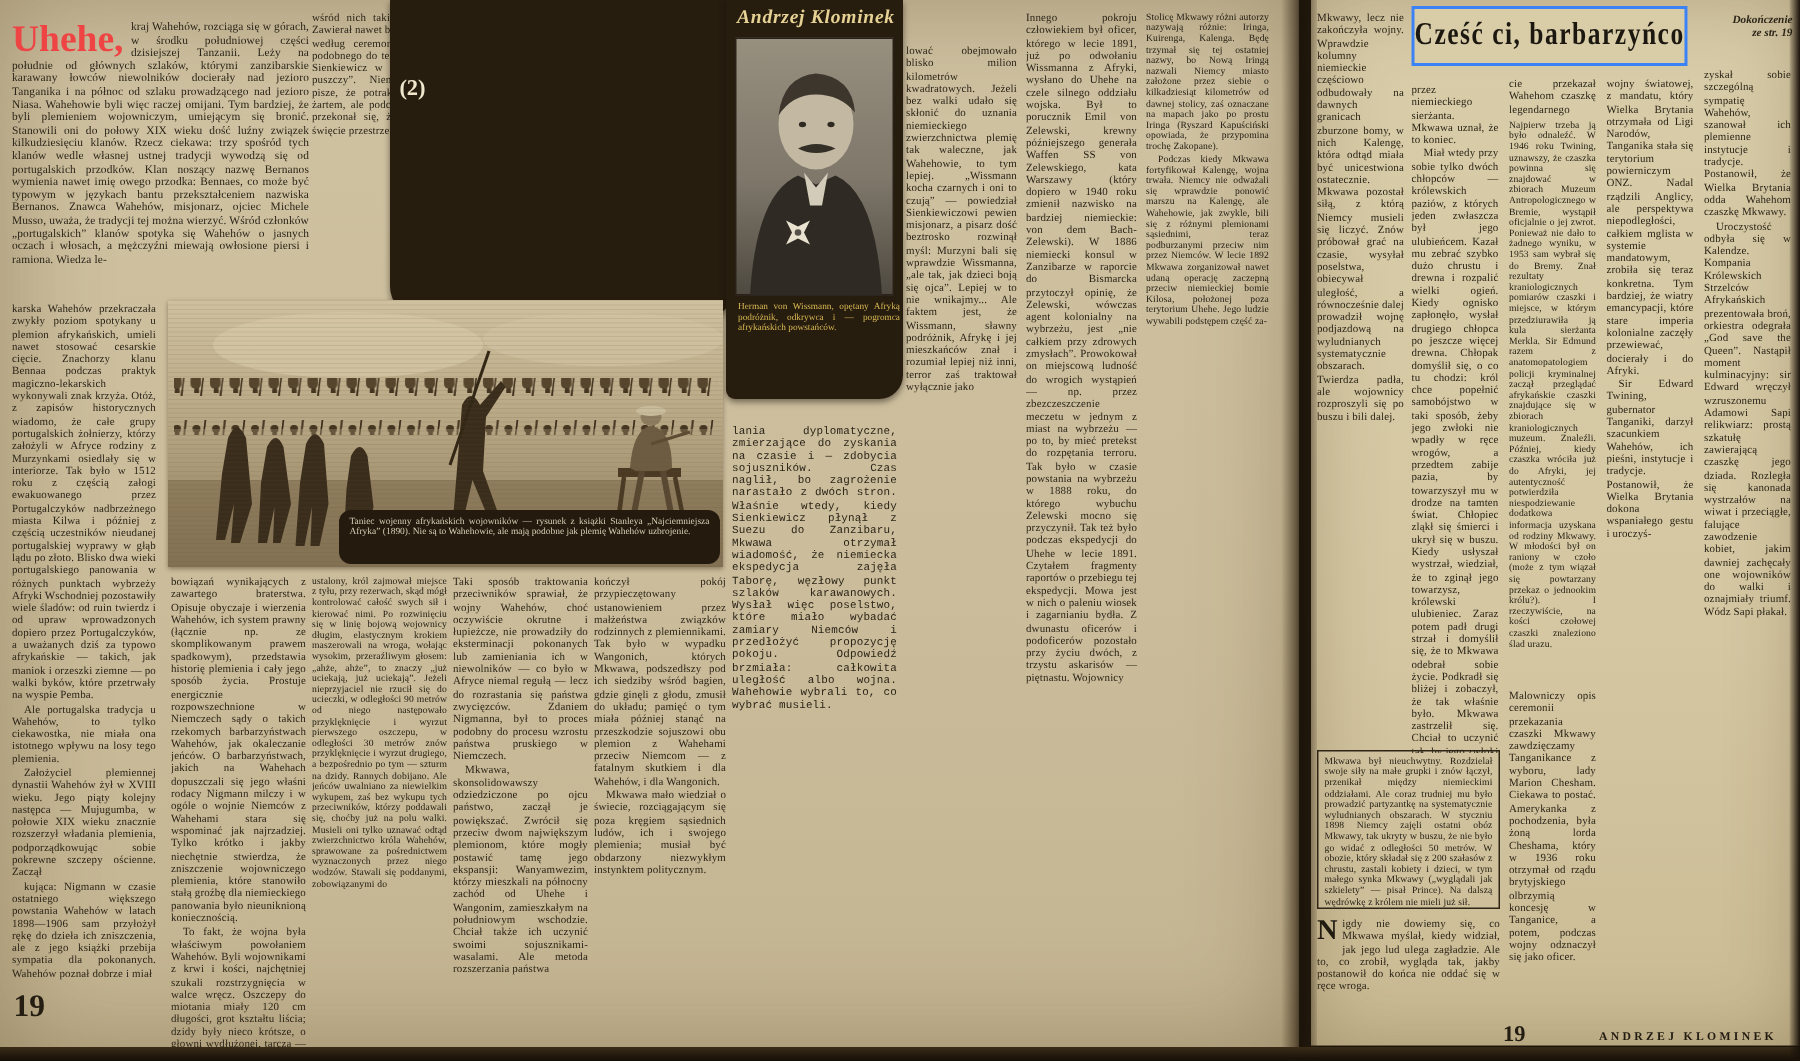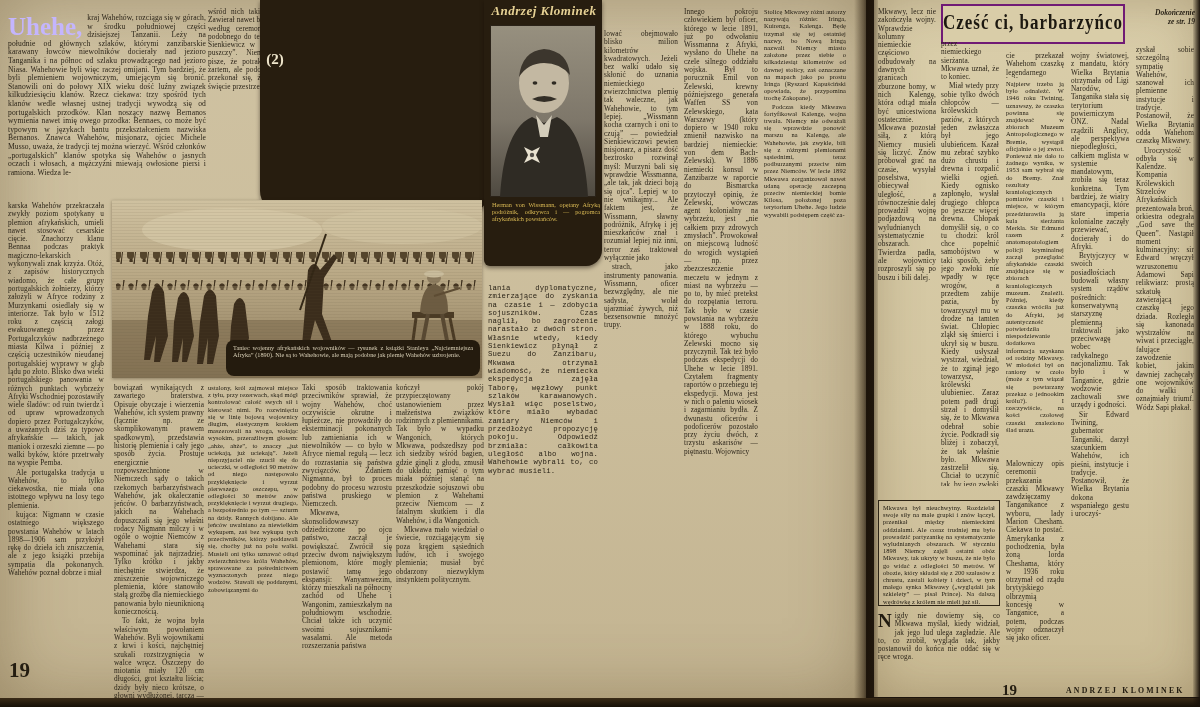--- a/index.html
+++ b/index.html
@@ -15,21 +15,21 @@
   .gutter{left:854px;top:0;width:24px;height:707px;
     background:linear-gradient(90deg,rgba(60,45,25,0) 0%,rgba(44,31,15,.55) 40%,rgba(28,19,9,.75) 55%,rgba(70,52,28,.15) 100%);}
   .edge-bottom{left:0;top:698px;width:1200px;height:9px;background:linear-gradient(180deg,#3a2b17,#161008);}
   .edge-right{left:1193px;top:0;width:7px;height:707px;background:linear-gradient(90deg,rgba(30,20,10,.1),#1a120a);}
 
   .colbox{position:absolute;overflow:hidden;text-align:justify;color:#2b2418;
     font-size:7.3px;line-height:8.3px;letter-spacing:.1px;}
   .colbox p{margin:0 0 1px 0;text-indent:8px;}
   .colbox p:first-child{text-indent:0;}
   .fine{font-size:6.4px;line-height:7.2px;color:#1f1a10;}
-  .introword{float:left;font-size:25px;line-height:22px;font-weight:700;color:#c4b5fd;
+  .introword{float:left;font-size:25px;line-height:22px;font-weight:700;color:#ef4444;
     margin:2px 5px 0 0;letter-spacing:0;}
   .intro{font-size:7.6px;line-height:8.6px;}
 
   .headframe{left:260px;top:0;width:228px;height:211px;background:#271d0f;
     border-radius:0 0 16px 20px;box-shadow:0 2px 4px rgba(20,12,5,.5);}
   .headpanel{left:289px;top:6px;width:195px;height:199px;border-radius:10px;
     background:linear-gradient(115deg,#dcc794 0%,#c9b582 30%,#8c8a63 62%,#4c573f 88%,#39452f 100%);}
   .hl{position:absolute;width:100%;text-align:center;font-weight:700;color:#17150c;
     font-size:34px;transform:scale(.96,1.32);letter-spacing:-.5px;}
   .hl1{top:22px;} .hl2{top:88px;font-size:33px;}
@@ -43,21 +43,21 @@
   .portcap{left:489px;top:201px;width:108px;color:#d9b954;font-size:6.2px;line-height:7px;
     text-align:justify;padding:0 3px;}
 
   .engraving{left:112px;top:200px;width:370px;height:178px;overflow:hidden;
     box-shadow:0 1px 3px rgba(40,25,10,.4);}
   .capband{left:226px;top:340px;width:254px;height:36px;background:#241b0e;border-radius:8px;
     color:#d8cfb6;font-size:6.3px;line-height:7.4px;padding:4px 7px;box-sizing:border-box;text-align:justify;}
 
   .pgnum{font-weight:700;color:#241d11;font-size:21px;}
   .rp-header{left:941px;top:4px;width:184px;height:40px;background:#d9cda8;
-    border:2px solid #701a75;box-sizing:border-box;text-align:center;}
+    border:2px solid #3b82f6;box-sizing:border-box;text-align:center;}
   .rp-header span{display:inline-block;margin-top:7px;font-weight:700;font-size:17px;
     letter-spacing:1px;color:#1c1810;transform:scale(1,1.25);white-space:nowrap;}
   .note{left:1129px;top:8px;width:66px;text-align:right;font-style:italic;font-size:7.5px;
     line-height:9px;color:#2b2418;font-weight:700;}
   .inset{left:878px;top:500px;width:122px;height:106px;border:1.5px solid #2e2516;
     box-sizing:border-box;padding:3px 4px;background:rgba(210,196,160,.35);}
   .dropcap{float:left;font-size:19px;line-height:16px;font-weight:700;margin:1px 3px 0 0;color:#211b10;}
   .sig{left:1066px;top:686px;width:130px;font-weight:700;font-size:7.8px;letter-spacing:2.2px;
     color:#211b10;white-space:nowrap;}
 </style>
@@ -69,20 +69,21 @@
   <div class="abs paper-left"></div>
   <div class="abs paper-right"></div>
 
   <div class="colbox intro" style="left:8px;top:14px;width:198px;height:186px;">
     <span class="introword">Uhehe,</span><span>kraj Wahehów, rozciąga się w górach, w środku południowej części dzisiejszej Tanzanii. Leży na południe od głównych szlaków, którymi zanzibarskie karawany łowców niewolników docierały nad jezioro Tanganika i na północ od szlaku prowadzącego nad jezioro Niasa. Wahehowie byli więc raczej omijani. Tym bardziej, że byli plemieniem wojowniczym, umiejącym się bronić. Stanowili oni do połowy XIX wieku dość luźny związek kilkudziesięciu klanów. Rzecz ciekawa: trzy spośród tych klanów wedle własnej ustnej tradycji wywodzą się od portugalskich przodków. Klan noszący nazwę Bernanos wymienia nawet imię owego przodka: Bennaes, co może być typowym w językach bantu przekształceniem nazwiska Bernanos. Znawca Wahehów, misjonarz, ojciec Michele Musso, uważa, że tradycji tej można wierzyć. Wśród członków „portugalskich” klanów spotyka się Wahehów o jasnych oczach i włosach, a mężczyźni miewają owłosione piersi i ramiona. Wiedza le-</span>
   </div>
 
   <div class="colbox" style="left:8px;top:202px;width:96px;height:458px;">
       <p>karska Wahehów przekraczała zwykły poziom spotykany u plemion afrykańskich, umieli nawet stosować cesarskie cięcie. Znachorzy klanu Bennaa podczas praktyk magiczno-lekarskich wykonywali znak krzyża. Otóż, z zapisów historycznych wiadomo, że całe grupy portugalskich żołnierzy, którzy założyli w Afryce rodziny z Murzynkami osiedlały się w interiorze. Tak było w 1512 roku z częścią załogi ewakuowanego przez Portugalczyków nadbrzeżnego miasta Kilwa i później z częścią uczestników nieudanej portugalskiej wyprawy w głąb lądu po złoto. Blisko dwa wieki portugalskiego panowania w różnych punktach wybrzeży Afryki Wschodniej pozostawiły wiele śladów: od ruin twierdz i od upraw wprowadzonych dopiero przez Portugalczyków, a uważanych dziś za typowo afrykańskie — takich, jak maniok i orzeszki ziemne — po walki byków, które przetrwały na wyspie Pemba.</p>
       <p>Ale portugalska tradycja u Wahehów, to tylko ciekawostka, nie miała ona istotnego wpływu na losy tego plemienia.</p>
+      <p>Założyciel plemiennej dynastii Wahehów żył w XVIII wieku. Jego piąty kolejny następca — Mujugumba, w połowie XIX wieku znacznie rozszerzył władania plemienia, podporządkowując sobie pokrewne szczepy ościenne. Zaczął</p>
       <p>kująca: Nigmann w czasie ostatniego większego powstania Wahehów w latach 1898—1906 sam przyłożył rękę do dzieła ich zniszczenia, ale z jego książki przebija sympatia dla pokonanych. Wahehów poznał dobrze i miał</p>
     </div>
   <div class="abs pgnum" style="left:9px;top:658px;">19</div>
 
   <div class="colbox" style="left:208px;top:8px;width:96px;height:190px;">
       <p>wśród nich takich przyjaciół. Zawierał nawet braterstwo krwi według ceremoniału zupełnie podobnego do tego, jaki opisał Sienkiewicz w „Pustyni i w puszczy”. Niemiecki oficer pisze, że potraktował to pół żartem, ale podczas powstania przekonał się, że Wahehowie święcie przestrzegają zo-</p>
     </div>
 
   <div class="abs headframe"></div>
   <div class="abs badge2">(2)</div>
@@ -174,21 +175,20 @@
     </div>
   <div class="colbox" style="left:396px;top:384px;width:88px;height:318px;">
       <p>kończył pokój przypieczętowany ustanowieniem przez małżeństwa związków rodzinnych z plemiennikami. Tak było w wypadku Wangonich, których Mkwawa, podszedłszy pod ich siedziby wśród bagien, gdzie ginęli z głodu, zmusił do układu; pamięć o tym miała później stanąć na przeszkodzie sojuszowi obu plemion z Wahehami przeciw Niemcom — z fatalnym skutkiem i dla Wahehów, i dla Wangonich.</p>
       <p>Mkwawa mało wiedział o świecie, rozciągającym się poza kręgiem sąsiednich ludów, ich i swojego plemienia; musiał być obdarzony niezwykłym instynktem politycznym.</p>
     </div>
   <div class="colbox" style="left:488px;top:284px;width:110px;height:430px;font-family:Liberation Mono, monospace;">
       <p>lania dyplomatyczne, zmierzające do zyskania na czasie i — zdobycia sojuszników. Czas naglił, bo zagrożenie narastało z dwóch stron. Właśnie wtedy, kiedy Sienkiewicz płynął z Suezu do Zanzibaru, Mkwawa otrzymał wiadomość, że niemiecka ekspedycja zajęła Taborę, węzłowy punkt szlaków karawanowych. Wysłał więc poselstwo, które miało wybadać zamiary Niemców i przedłożyć propozycję pokoju. Odpowiedź brzmiała: całkowita uległość albo wojna. Wahehowie wybrali to, co wybrać musieli.</p>
     </div>
   <div class="colbox" style="left:604px;top:30px;width:74px;height:672px;">
       <p>lować obejmowało blisko milion kilometrów kwadratowych. Jeżeli bez walki udało się skłonić do uznania niemieckiego zwierzchnictwa plemię tak waleczne, jak Wahehowie, to tym lepiej. „Wissmann kocha czarnych i oni to czują” — powiedział Sienkiewiczowi pewien misjonarz, a pisarz dość beztrosko rozwinął myśl: Murzyni bali się wprawdzie Wissmanna, „ale tak, jak dzieci boją się ojca”. Lepiej w to nie wnikajmy... Ale faktem jest, że Wissmann, sławny podróżnik, Afrykę i jej mieszkańców znał i rozumiał lepiej niż inni, terror zaś traktował wyłącznie jako</p>
-      <p>strach, jako instrumenty panowania. Wissmann, oficer bezwzględny, ale nie sadysta, wolał ujarzmiać żywych, niż bezsensownie mnożyć trupy.</p>
     </div>
   <div class="colbox" style="left:684px;top:8px;width:74px;height:694px;">
       <p>Innego pokroju człowiekiem był oficer, którego w lecie 1891, już po odwołaniu Wissmanna z Afryki, wysłano do Uhehe na czele silnego oddziału wojska. Był to porucznik Emil von Zelewski, krewny późniejszego generała Waffen SS von Zelewskiego, kata Warszawy (który dopiero w 1940 roku zmienił nazwisko na bardziej niemieckie: von dem Bach-Zelewski). W 1886 niemiecki konsul w Zanzibarze w raporcie do Bismarcka przytoczył opinię, że Zelewski, wówczas agent kolonialny na wybrzeżu, jest „nie całkiem przy zdrowych zmysłach”. Prowokował on miejscową ludność do wrogich wystąpień — np. przez zbezczeszczenie meczetu w jednym z miast na wybrzeżu — po to, by mieć pretekst do rozpętania terroru. Tak było w czasie powstania na wybrzeżu w 1888 roku, do którego wybuchu Zelewski mocno się przyczynił. Tak też było podczas ekspedycji do Uhehe w lecie 1891. Czytałem fragmenty raportów o przebiegu tej ekspedycji. Mowa jest w nich o paleniu wiosek i zagarnianiu bydła. Z dwunastu oficerów i podoficerów pozostało przy życiu dwóch, z trzystu askarisów — piętnastu. Wojownicy</p>
     </div>
   <div class="colbox fine" style="left:764px;top:8px;width:82px;height:694px;">
       <p>Stolicę Mkwawy różni autorzy nazywają różnie: Iringa, Kuirenga, Kalenga. Będę trzymał się tej ostatniej nazwy, bo Nową Iringą nazwali Niemcy miasto założone przez siebie o kilkadziesiąt kilometrów od dawnej stolicy, zaś oznaczane na mapach jako po prostu Iringa (Ryszard Kapuściński opowiada, że przypomina trochę Zakopane).</p>
       <p>Podczas kiedy Mkwawa fortyfikował Kalengę, wojna trwała. Niemcy nie odważali się wprawdzie ponowić marszu na Kalengę, ale Wahehowie, jak zwykle, bili się z różnymi plemionami sąsiednimi, teraz podburzanymi przeciw nim przez Niemców. W lecie 1892 Mkwawa zorganizował nawet udaną operację zaczepną przeciw niemieckiej bomie Kilosa, położonej poza terytorium Uhehe. Jego ludzie wywabili podstępem część za-</p>
     </div>
 
   <div class="abs rp-header">
@@ -205,36 +205,35 @@
 
   <div class="colbox fine inset">
       <p>Mkwawa był nieuchwytny. Rozdzielał swoje siły na małe grupki i znów łączył, przenikał między niemieckimi oddziałami. Ale coraz trudniej mu było prowadzić partyzantkę na systematycznie wyludnianych obszarach. W styczniu 1898 Niemcy zajęli ostatni obóz Mkwawy, tak ukryty w buszu, że nie było go widać z odległości 50 metrów. W obozie, który składał się z 200 szałasów z chrustu, zastali kobiety i dzieci, w tym małego synka Mkwawy („wyglądali jak szkielety” — pisał Prince). Na dalszą wędrówkę z królem nie mieli już sił.</p>
       <p>Wyznaczono nagrodę za głowę Mkwawy — 5000 rupii, ogromna suma! — ale i to nie pomogło.</p>
     </div>
 
   <div class="colbox" style="left:878px;top:612px;width:122px;height:80px;">
     <span class="dropcap">N</span><span>igdy nie dowiemy się, co Mkwawa myślał, kiedy widział, jak jego lud ulega zagładzie. Ale to, co zrobił, wygląda tak, jakby postanowił do końca nie oddać się w ręce wroga.</span>
   </div>
 
-  <div class="colbox" style="left:941px;top:40px;width:58px;height:446px;">
+  <div class="colbox" style="left:941px;top:56px;width:58px;height:446px;">
       <p>przez niemieckiego sierżanta. Mkwawa uznał, że to koniec.</p>
       <p>Miał wtedy przy sobie tylko dwóch chłopców — królewskich paziów, z których jeden zwłaszcza był jego ulubieńcem. Kazał mu zebrać szybko dużo chrustu i drewna i rozpalić wielki ogień. Kiedy ognisko zapłonęło, wysłał drugiego chłopca po jeszcze więcej drewna. Chłopak domyślił się, o co tu chodzi: król chce popełnić samobójstwo w taki sposób, żeby jego zwłoki nie wpadły w ręce wrogów, a przedtem zabije pazia, by towarzyszył mu w drodze na tamten świat. Chłopiec zląkł się śmierci i ukrył się w buszu. Kiedy usłyszał wystrzał, wiedział, że to zginął jego towarzysz, królewski ulubieniec. Zaraz potem padł drugi strzał i domyślił się, że to Mkwawa odebrał sobie życie. Podkradł się bliżej i zobaczył, że tak właśnie było. Mkwawa zastrzelił się. Chciał to uczynić tak, by jego zwłoki padły w ogień i nie dostały się w ręce wroga, ale to mu się nie udało.</p>
     </div>
   <div class="colbox" style="left:1006px;top:52px;width:58px;height:26px;">
       <p>cie przekazał Wahehom czaszkę legendarnego króla.</p>
     </div>
   <div class="colbox fine" style="left:1006px;top:80px;width:58px;height:378px;">
       <p>Najpierw trzeba ją było odnaleźć. W 1946 roku Twining, uznawszy, że czaszka powinna się znajdować w zbiorach Muzeum Antropologicznego w Bremie, wystąpił oficjalnie o jej zwrot. Ponieważ nie dało to żadnego wyniku, w 1953 sam wybrał się do Bremy. Znał rezultaty kraniologicznych pomiarów czaszki i miejsce, w którym przedziurawiła ją kula sierżanta Merkla. Sir Edmund razem z anatomopatologiem policji kryminalnej zaczął przeglądać afrykańskie czaszki znajdujące się w zbiorach kraniologicznych muzeum. Znaleźli. Później, kiedy czaszka wróciła już do Afryki, jej autentyczność potwierdziła niespodziewanie dodatkowa informacja uzyskana od rodziny Mkwawy. W młodości był on raniony w czoło (może z tym wiązał się powtarzany przekaz o jednookim królu?). I rzeczywiście, na kości czołowej czaszki znaleziono ślad urazu.</p>
     </div>
   <div class="colbox" style="left:1006px;top:460px;width:58px;height:216px;">
       <p>Malowniczy opis ceremonii przekazania czaszki Mkwawy zawdzięczamy Tanganikance z wyboru, lady Marion Chesham. Ciekawa to postać. Amerykanka z pochodzenia, była żoną lorda Cheshama, który w 1936 roku otrzymał od rządu brytyjskiego olbrzymią koncesję w Tanganice, a potem, podczas wojny odznaczył się jako oficer.</p>
     </div>
   <div class="colbox" style="left:1071px;top:52px;width:58px;height:628px;">
       <p>wojny światowej, z mandatu, który Wielka Brytania otrzymała od Ligi Narodów, Tanganika stała się terytorium powierniczym ONZ. Nadal rządzili Anglicy, ale perspektywa niepodległości, całkiem mglista w systemie mandatowym, zrobiła się teraz konkretna. Tym bardziej, że wiatry emancypacji, które stare imperia kolonialne zaczęły przewiewać, docierały i do Afryki.</p>
-      <p>Brytyjczycy w swoich posiadłościach budowali własny system rządów pośrednich: konserwatywną starszyznę plemienną traktowali jako przeciwwagę wobec radykalnego nacjonalizmu. Tak było i w Tanganice, gdzie wodzowie zachowali swe urzędy i godności.</p>
       <p>Sir Edward Twining, gubernator Tanganiki, darzył szacunkiem Wahehów, ich pieśni, instytucje i tradycje. Postanowił, że Wielka Brytania dokona wspaniałego gestu i uroczyś-</p>
     </div>
   <div class="colbox" style="left:1136px;top:46px;width:58px;height:634px;">
       <p>zyskał sobie szczególną sympatię Wahehów, szanował ich plemienne instytucje i tradycje. Postanowił, że Wielka Brytania odda Wahehom czaszkę Mkwawy.</p>
       <p>Uroczystość odbyła się w Kalendze. Kompania Królewskich Strzelców Afrykańskich prezentowała broń, orkiestra odegrała „God save the Queen”. Nastąpił moment kulminacyjny: sir Edward wręczył wzruszonemu Adamowi Sapi relikwiarz: prostą szkatułę zawierającą czaszkę jego dziada. Rozległa się kanonada wystrzałów na wiwat i przeciągłe, falujące zawodzenie kobiet, jakim dawniej zachęcały one wojowników do walki i oznajmiały triumf. Wódz Sapi płakał.</p>
     </div>
 
   <div class="abs pgnum" style="left:1002px;top:682px;font-size:15px;">19</div>
   <div class="abs sig">ANDRZEJ KLOMINEK</div>
 

